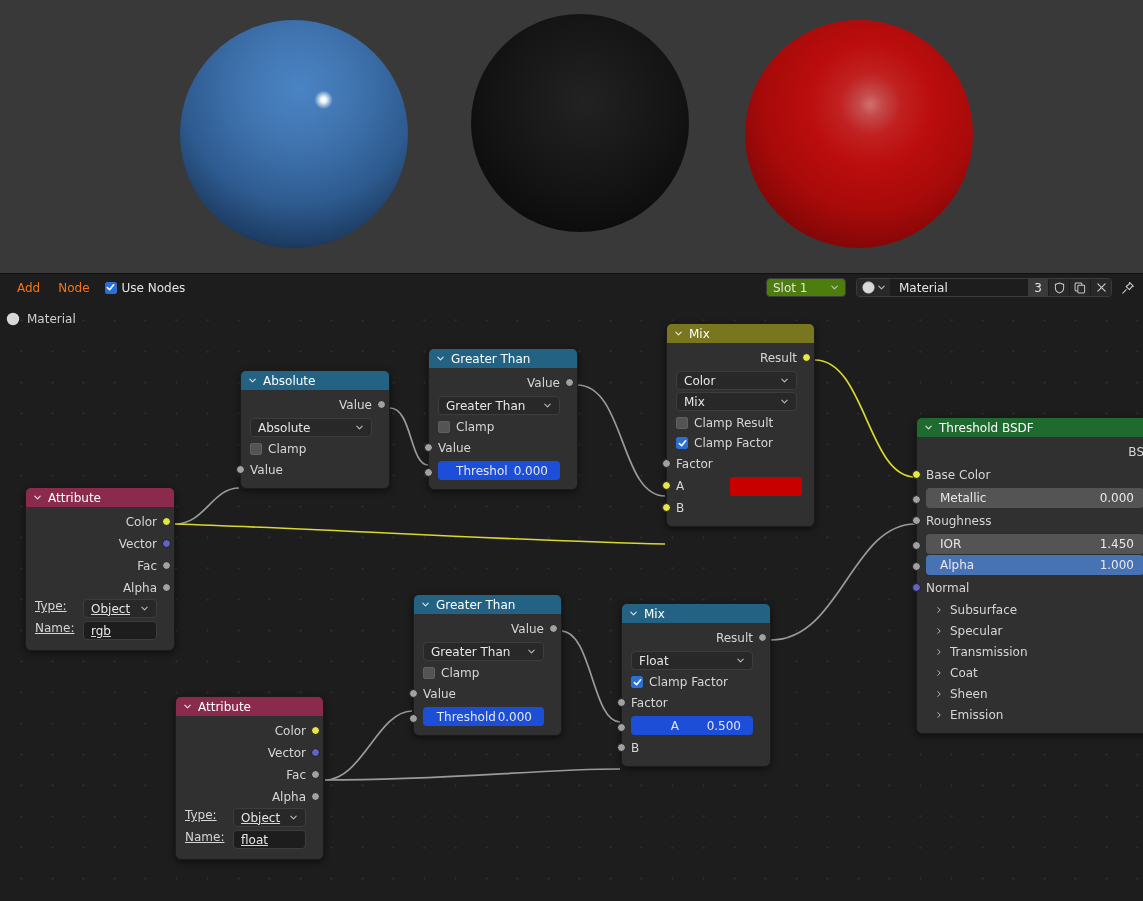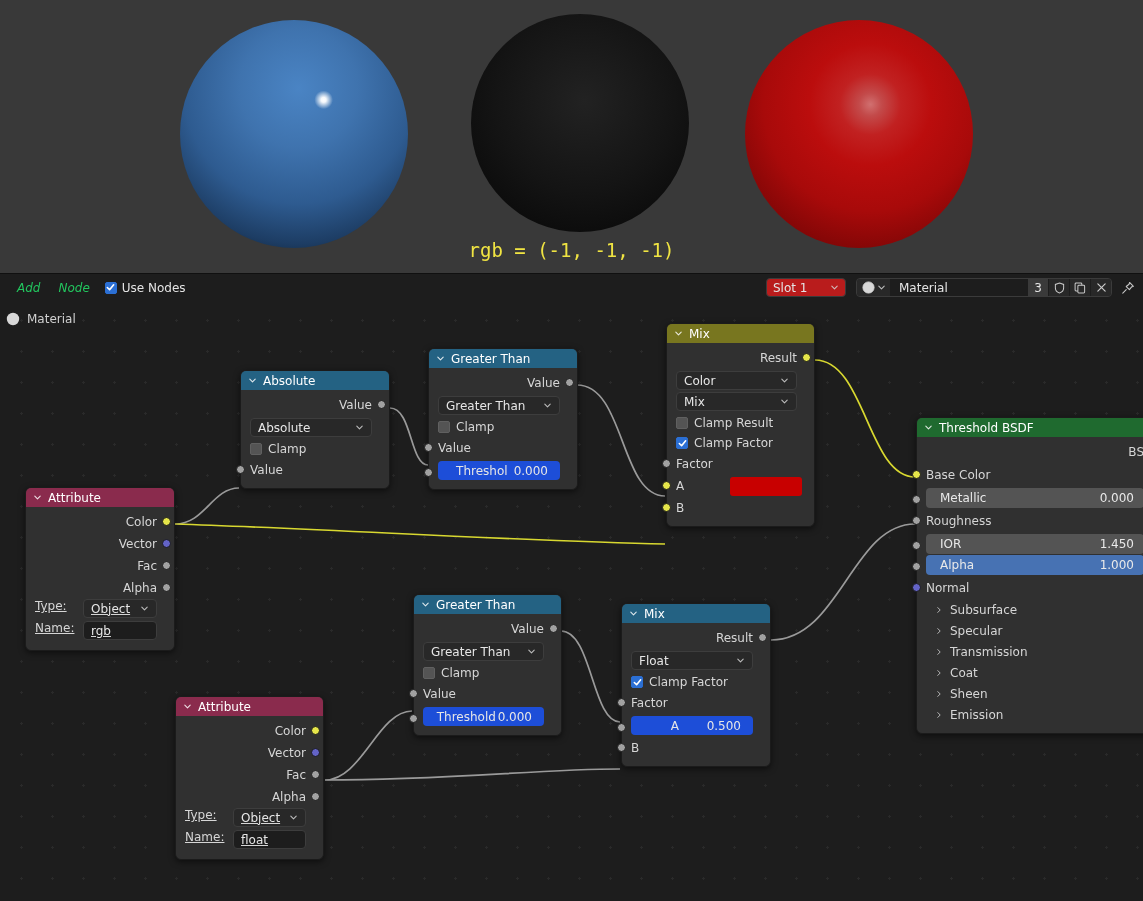--- a/index.html
+++ b/index.html
@@ -63,46 +63,45 @@
     left: 0; top: 273px;
     width: 1143px; height: 28px;
     background: #1d1d1d;
     border-top: 1px solid #101010;
     display: flex;
     align-items: center;
     padding: 0 8px;
     box-sizing: border-box;
   }
   .hdr-menu {
-    color: #22c55e;
+    color: #f97316;
     font-size: 12px;
     padding: 0 9px;
     line-height: 20px;
     cursor: default;
-    font-style: italic;
   }
   .chk-row { display: flex; align-items: center; gap: 5px; margin-left: 6px; }
   .chkbox {
     width: 12px; height: 12px;
     border-radius: 2px;
     background: #2b6fd4;
     border: 1px solid #2b6fd4;
     display: inline-flex;
     align-items: center; justify-content: center;
     box-sizing: border-box;
   }
   .chkbox.off { background: #545454; border-color: #606060; }
   .chkbox svg { display: block; }
   .chk-label { color: #e4e4e4; font-size: 12px; }
 
   .hdr-spacer { flex: 1; }
 
   .dropdown {
     height: 19px;
-    background: #b91c1c;
+    background: #4d7c0f;
     border: 1px solid #3b3b3b;
     border-radius: 4px;
     display: inline-flex;
     align-items: center;
     padding: 0 6px;
     color: #e4e4e4;
     font-size: 12px;
     box-sizing: border-box;
     min-width: 80px;
     position: relative;
@@ -325,21 +324,20 @@
     position: relative;
   }
 </style>
 </head>
 <body>
 
 <div id="viewport">
   <div class="sphere" id="sphere-blue"></div>
   <div class="sphere" id="sphere-black"></div>
   <div class="sphere" id="sphere-red"></div>
-  <div id="viewport-overlay-text">rgb = (-1, -1, -1)</div>
 </div>
 
 <div id="editor-header">
   <div class="hdr-menu">Add</div>
   <div class="hdr-menu">Node</div>
 
   <div class="chk-row">
     <span class="chkbox">
       <svg width="9" height="9" viewBox="0 0 10 10">
           <path d="M1.5 5 L4 7.5 L8.5 2" stroke="#fff" stroke-width="1.8" fill="none" stroke-linecap="round" stroke-linejoin="round"></path>

